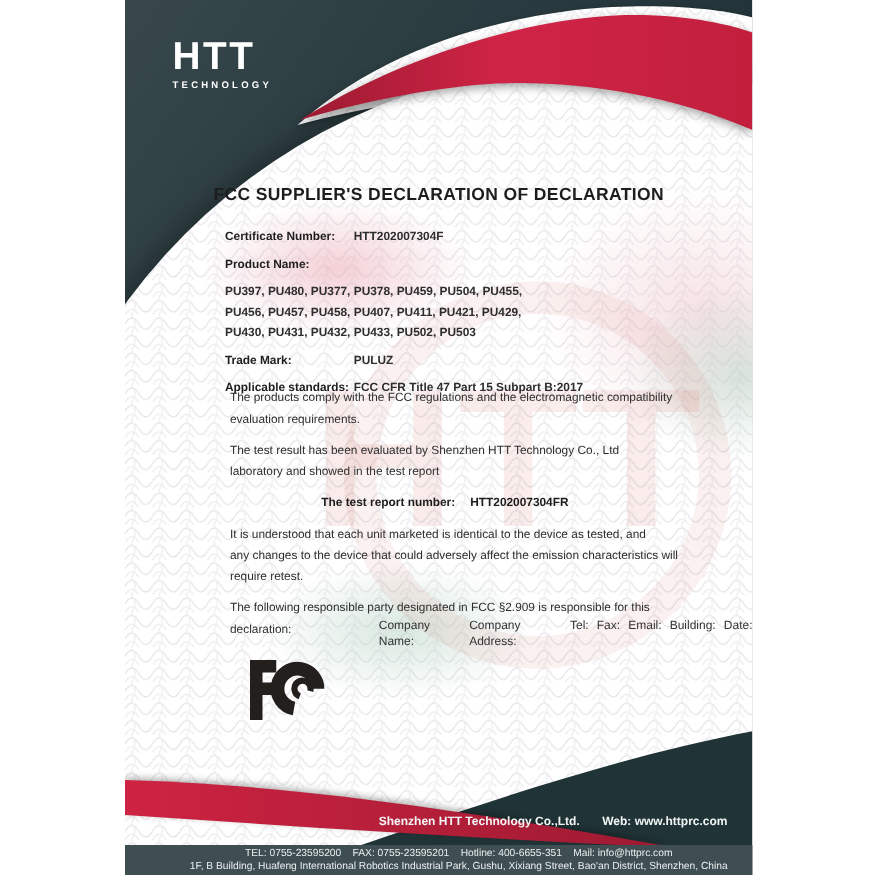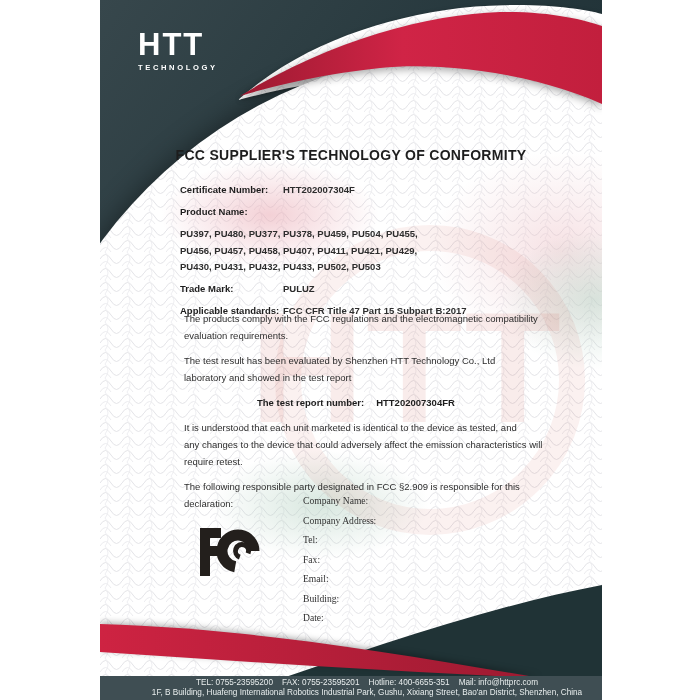--- a/index.html
+++ b/index.html
@@ -39,21 +39,21 @@
   .doc-title{position:absolute;left:0;top:147px;width:100%;text-align:center;
     font-size:14px;font-weight:bold;letter-spacing:.3px;color:var(--ink-strong);}
   .fields{position:absolute;left:80px;top:182px;width:400px;}
   .frow{display:flex;margin-bottom:5.5px;}
   .frow .lbl{width:103px;flex:none;font-size:9.5px;font-weight:bold;color:var(--ink-strong);line-height:16.5px;}
   .frow .val{font-size:9.5px;font-weight:bold;color:var(--ink);line-height:16.5px;white-space:pre-line;}
   .paras{position:absolute;left:84px;top:310px;width:395px;}
   .para{font-size:9.5px;color:var(--ink);line-height:17px;white-space:pre-line;margin-bottom:8px;}
   .report-line{display:flex;gap:12px;margin:2px 0 8px 73px;}
   .report-line span{font-size:9.5px;font-weight:bold;color:var(--ink-strong);line-height:17px;}
-  .form-block{position:absolute;left:203px;top:494px;display:flex;flex-direction:column;gap:6.5px;font-family:Liberation Serif, serif;}
+  .form-block{position:absolute;left:203px;top:494px;display:flex;flex-direction:row;gap:6.5px;}
   .form-block .fitem{font-size:9.6px;color:#333;line-height:13px;}
 
   .fcc-mark{position:absolute;left:96px;top:524px;}
 
   
   .footer-company{position:absolute;left:0;top:652px;width:482px;display:flex;
     justify-content:flex-end;gap:18px;color:#f2f5f5;font-size:9.6px;font-weight:bold;}
   .footer-bar{position:absolute;left:0;top:676px;width:502px;height:24px;background:var(--footer-bar);
     display:flex;flex-direction:column;justify-content:center;align-items:center;padding-left:32px;}
   .footer-bar .l2{font-size:8.2px;color:#e9eeee;white-space:pre;line-height:10.5px;}
@@ -112,21 +112,21 @@
     <div class="wm-blob wm-green-right"></div>
     <div class="wm-blob wm-green-left"></div>
     <div class="wm-ring"></div>
     <div class="wm-logo">HTT</div>
 
     <div class="brand">
       <div class="big">HTT</div>
       <div class="sub">TECHNOLOGY</div>
     </div>
 
-    <div class="doc-title">FCC SUPPLIER'S TECHNOLOGY OF CONFORMITY</div>
+    <div class="doc-title">FCC SUPPLIER'S DECLARATION OF DECLARATION</div>
 
     <div class="fields">
       <div class="frow">
         <div class="lbl">Certificate Number:</div>
         <div class="val">HTT202007304F</div>
       </div>
       <div class="frow">
         <div class="lbl">Product Name:</div>
       </div>
       <div class="frow">
@@ -171,19 +171,23 @@
     <div class="form-block">
       <div class="fitem">Company Name:</div>
       <div class="fitem">Company Address:</div>
       <div class="fitem">Tel:</div>
       <div class="fitem">Fax:</div>
       <div class="fitem">Email:</div>
       <div class="fitem">Building:</div>
       <div class="fitem">Date:</div>
     </div>
 
+    <div class="footer-company">
+      <span>Shenzhen HTT Technology Co.,Ltd.</span>
+      <span>Web: www.httprc.com</span>
+    </div>
     <div class="footer-bar">
       <div class="l2">TEL: 0755-23595200    FAX: 0755-23595201    Hotline: 400-6655-351    Mail: info@httprc.com</div>
       <div class="l3">1F, B Building, Huafeng International Robotics Industrial Park, Gushu, Xixiang Street, Bao'an District, Shenzhen, China</div>
     </div>
 
   </div>
 </div>
 
 </body></html>

